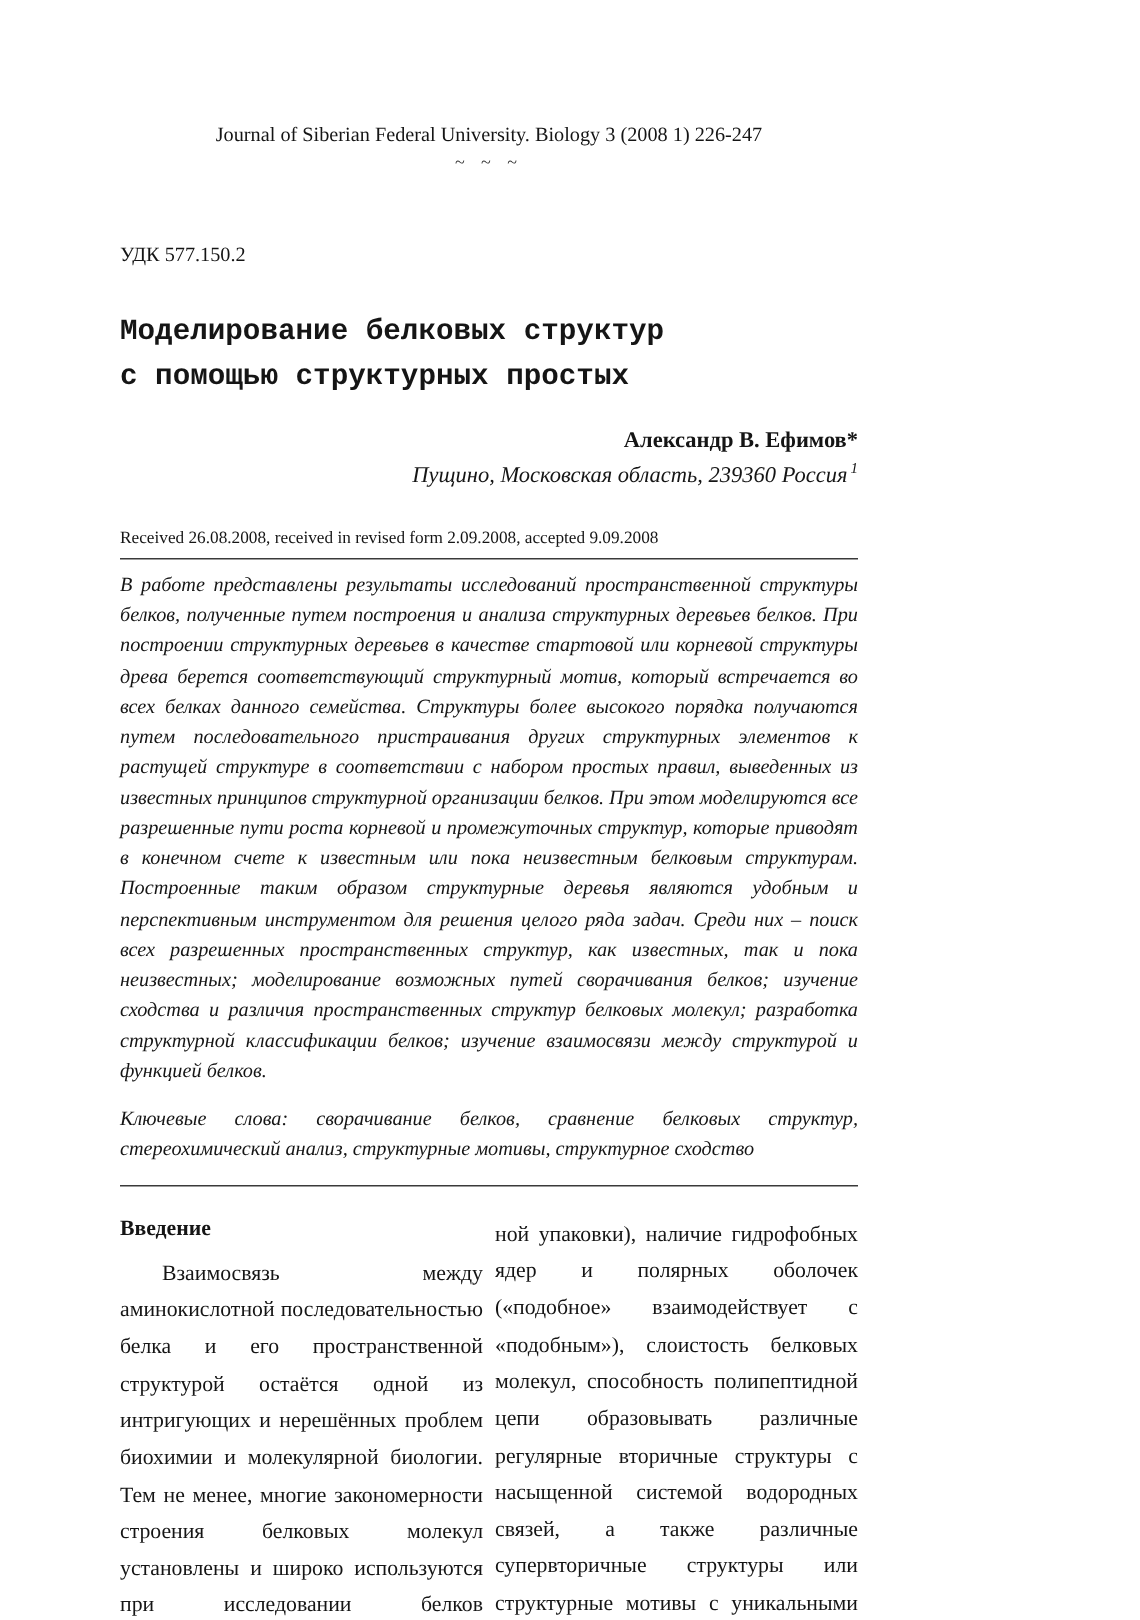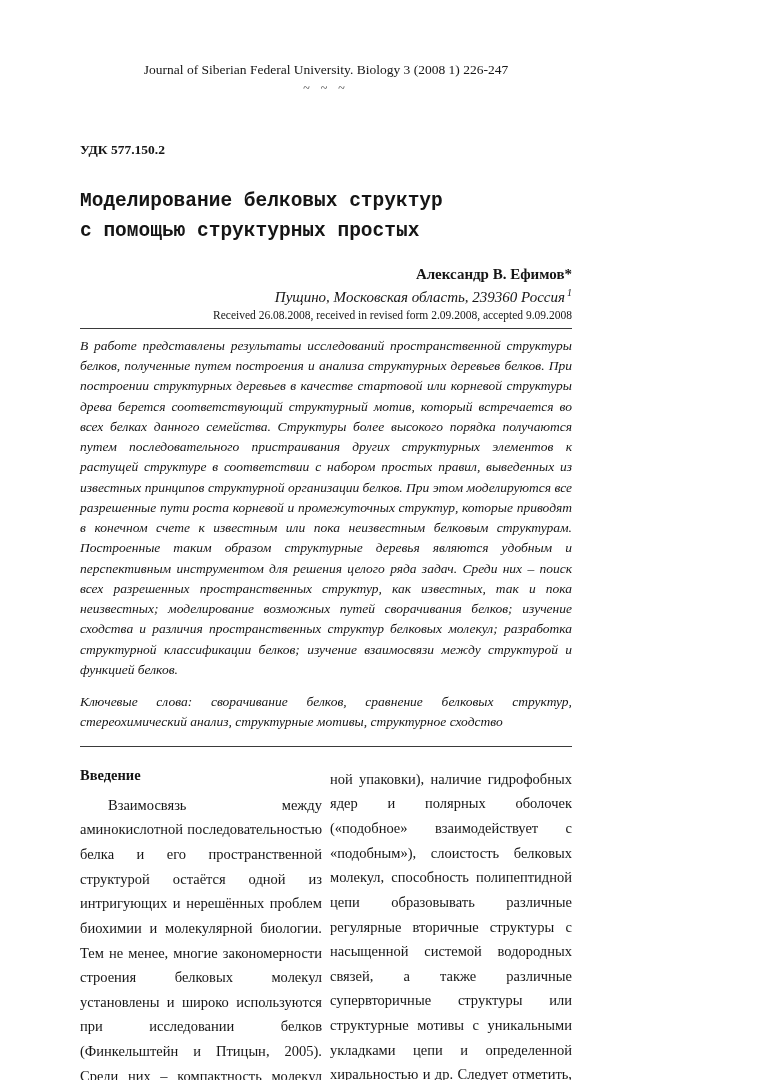--- a/index.html
+++ b/index.html
@@ -6,30 +6,30 @@
   html, body { background: #ffffff; }
   body {
     width: 760px; height: 1080px;
     font-family: "Liberation Serif", serif;
     color: #151515;
     position: relative;
     overflow: hidden;
   }
   .page {
     width: 652px; height: 1080px;
-    padding: 62px 80px 0 80px;
+    padding: 82px 80px 0 80px;
   }
   .journal-line { text-align: center; font-size: 13.5px; }
   .ornament { text-align: center; font-size: 12px; letter-spacing: 4px; margin-top: 3px; color: #333; }
-  .udk { margin-top: 46px; font-size: 13.5px; font-weight: bold; }
+  .udk { margin-top: 46px; font-size: 13.5px; }
   .title { margin-top: 28px; font-size: 19.5px; font-weight: bold; line-height: 1.55; font-family: Liberation Mono, monospace; }
   .author { margin-top: 20px; text-align: right; font-weight: bold; font-size: 15px; }
   .affiliation { text-align: right; font-style: italic; font-size: 15px; line-height: 1.5; margin-top: 2px; }
   .affiliation sup { font-size: 10px; margin-left: 2px; }
-  .received { text-align: right; font-size: 11.5px; }
+  .received { margin-top: 24px; text-align: left; font-size: 11.5px; }
   .rule { border: none; border-top: 1px solid #3a3a3a; height: 0; margin-top: 7px; }
   .abstract {
     margin-top: 7px; font-style: italic; font-size: 13.5px;
     line-height: 1.5; text-align: justify;
   }
   .keywords {
     margin-top: 12px; font-style: italic; font-size: 13.5px;
     line-height: 1.5; text-align: justify;
   }
   .rule2 { border: none; border-top: 1px solid #3a3a3a; height: 0; margin-top: 13px; }

